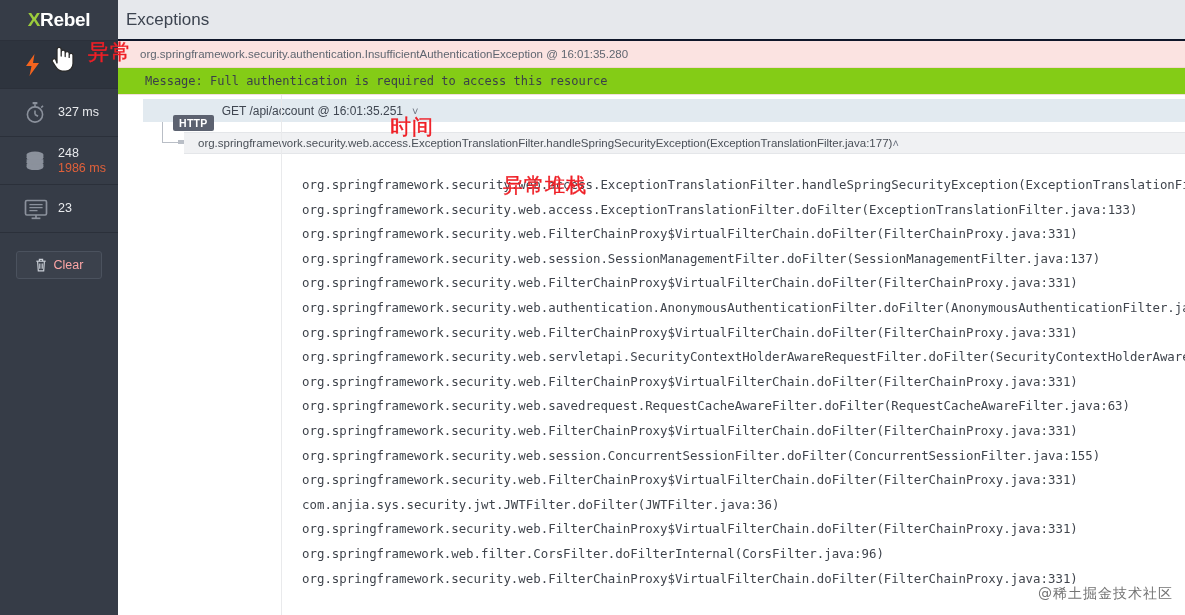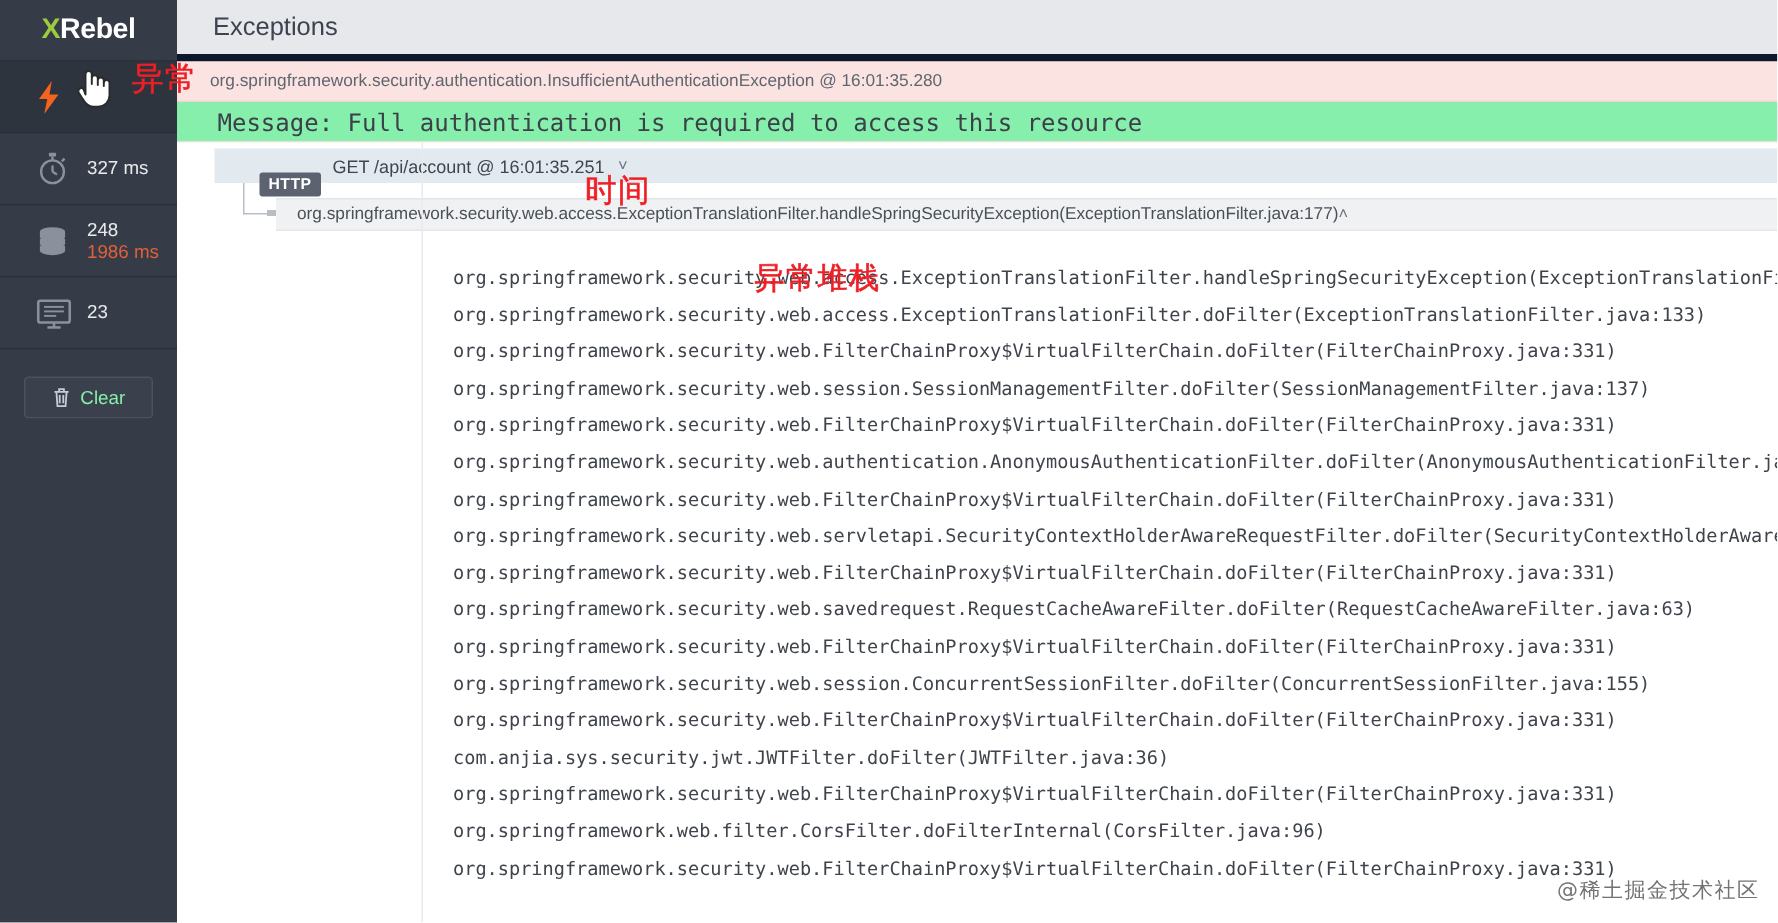--- a/index.html
+++ b/index.html
@@ -75,21 +75,21 @@
     display: flex;
     justify-content: center;
     border-top: 1px solid #2b303a;
     margin-top: 0;
   }
   .clearbtn {
     width: 86px; height: 28px;
     border: 1px solid #4b525e;
     border-radius: 3px;
     background: #3b414c;
-    color: #86efac;
+    color: #fca5a5;
     display: flex;
     align-items: center;
     justify-content: center;
     gap: 7px;
     font-size: 12.5px;
     cursor: pointer;
   }
   .sidebar-fill { flex: 1 1 auto; background: #363c47; }
 
   
@@ -97,45 +97,45 @@
     flex: 1 1 auto;
     position: relative;
     background: #ffffff;
     overflow: hidden;
   }
   .topbar {
     height: 41px;
     background: #e6e8ec;
     display: flex;
     align-items: center;
-    padding-left: 24px;
-    border-bottom: 5px solid #0f172a;
+    padding-left: 8px;
+    border-bottom: 2px solid #0f172a;
   }
   .topbar .title {
     font-size: 17px;
     color: #3d4450;
   }
 
   .exc-header {
     background: #fbe3e1;
     height: 27px;
     display: flex;
     align-items: center;
     padding-left: 22px;
     font-size: 11.5px;
     color: #5f6670;
     border-bottom: 1px solid #f5d3d0;
   }
   .exc-message {
-    background: #86efac;
+    background: #84cc16;
     height: 27px;
     display: flex;
     align-items: center;
     padding-left: 27px;
-    font-size: 16px;
+    font-size: 12px;
     color: #3b4049;
     font-family: "DejaVu Sans Mono", monospace;
     border-bottom: 1px solid #f3dedc;
   }
 
   .body-area {
     position: relative;
     background: #ffffff;
     height: 520px;
   }

